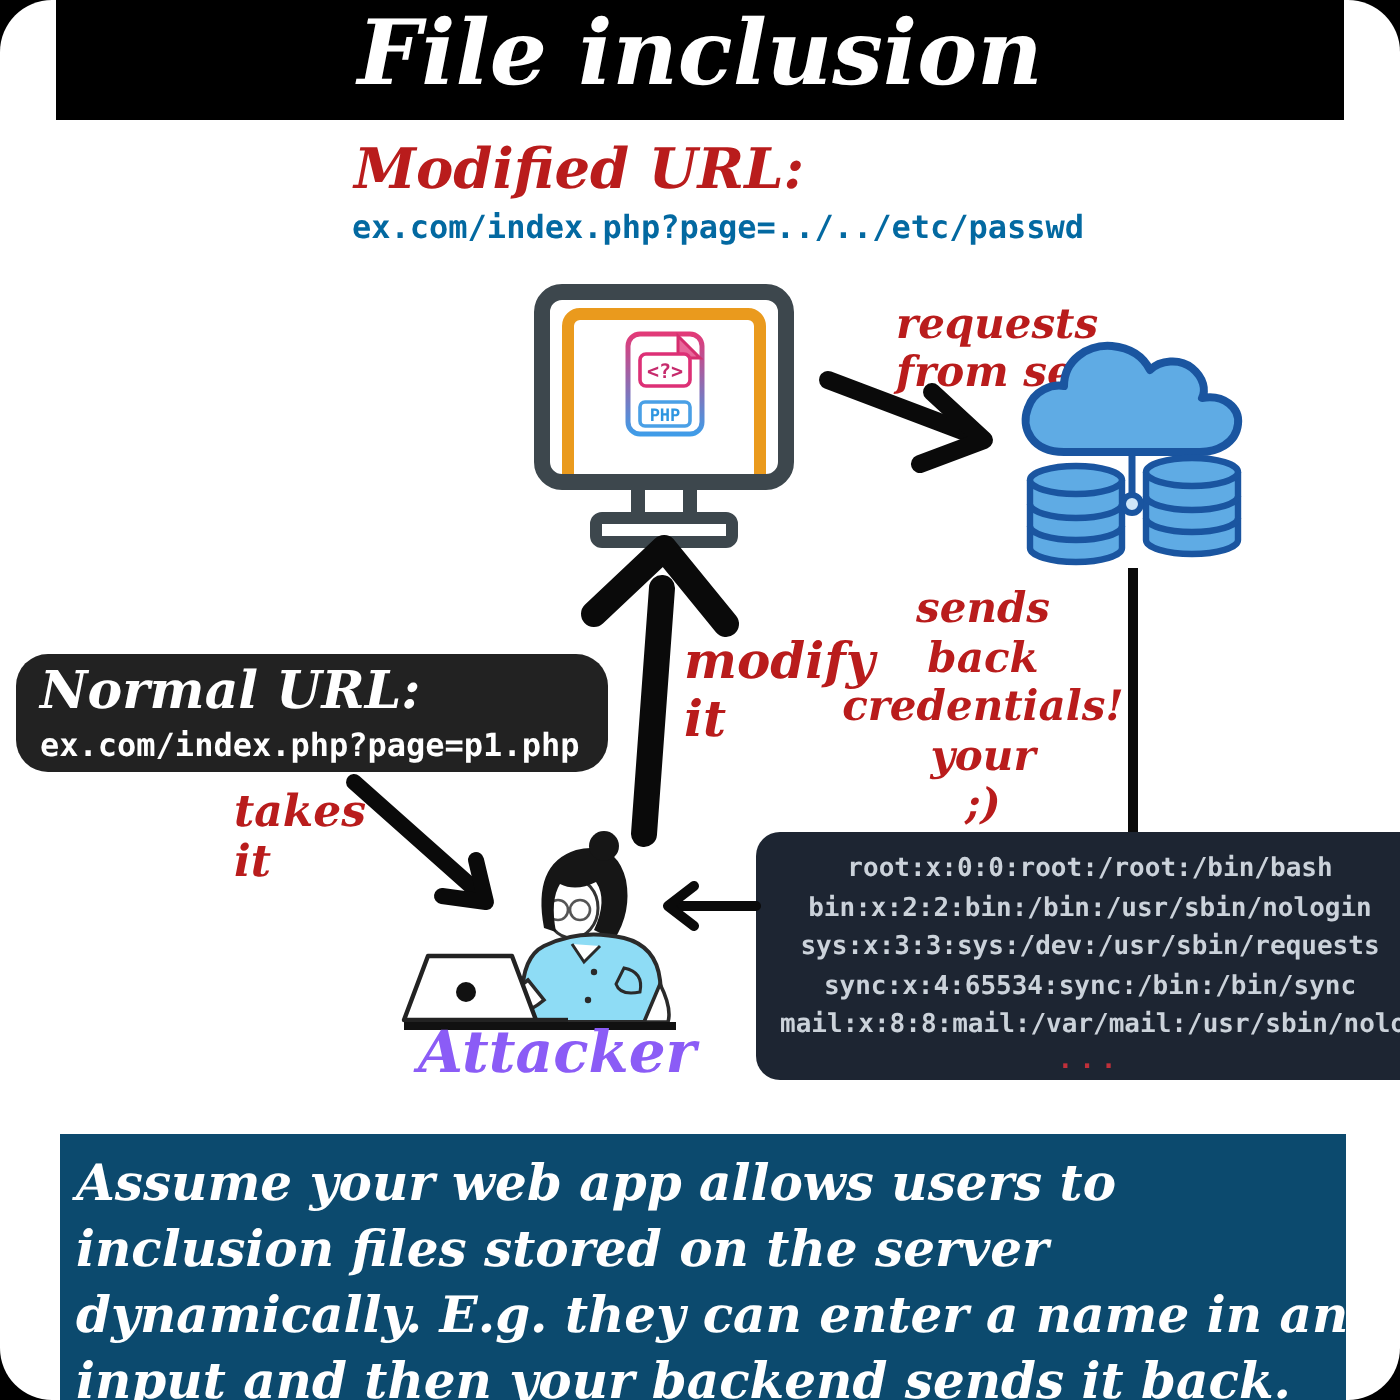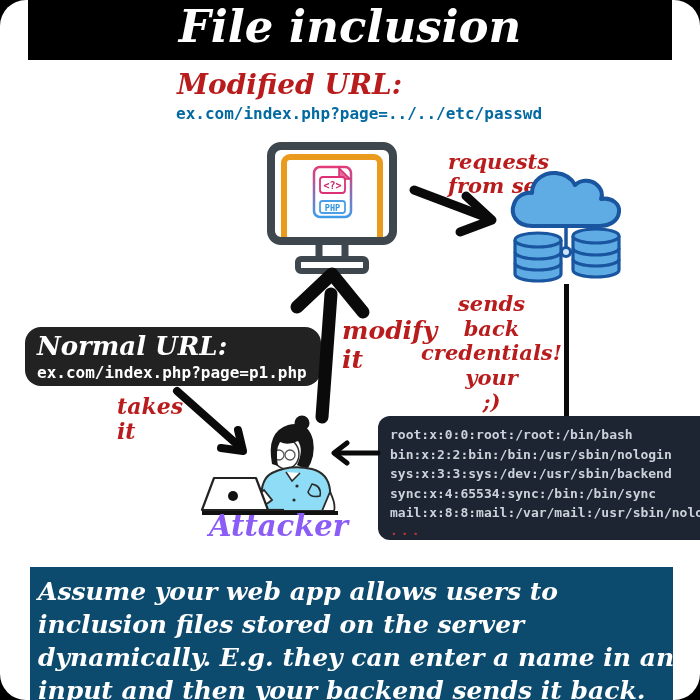--- a/index.html
+++ b/index.html
@@ -15,30 +15,30 @@
 
   .modurl-label{left:177px;top:68px;font-size:28px;white-space:nowrap;}
   .modurl-value{left:176px;top:104px;font-size:16px;font-weight:bold;color:#0369a1;white-space:nowrap;}
 
   .requests{left:401px;top:150px;font-size:21px;line-height:24px;white-space:nowrap;margin-left:47px;}
 
   .vline{left:564px;top:284px;width:5px;height:134px;background:#0a0a0a;}
 
   .sendsback{left:420px;top:292px;width:143px;text-align:center;font-size:21px;line-height:24.5px;}
 
-  .normal-box{left:25px;top:327px;width:296px;height:59px;background:#222;border-radius:16px;
+  .normal-box{left:8px;top:327px;width:296px;height:59px;background:#222;border-radius:16px;
               padding:4px 12px;box-sizing:border-box;}
   .normal-box .nlabel{color:#fff;font-size:26px;line-height:30px;font-style:italic;font-weight:bold;white-space:nowrap;}
   .normal-box .nurl{color:#fff;font-size:16px;font-weight:bold;line-height:23px;white-space:nowrap;}
 
   .takes{left:117px;top:394px;font-size:22px;line-height:25px;white-space:nowrap;}
   .modify{left:342px;top:316px;font-size:25px;line-height:29px;white-space:nowrap;}
 
   .terminal{left:378px;top:416px;width:322px;height:124px;background:#1d2532;
-            border-radius:12px 0 0 12px;padding:9px 0 0 12px;box-sizing:border-box;overflow:hidden;}
+            border-radius:12px 0 0 12px;padding:9px 0 0 12px;box-sizing:border-box;overflow:hidden;text-align:center;}
   .terminal .tline{color:#cbd2da;font-size:13px;font-weight:bold;line-height:19.5px;white-space:nowrap;}
   .terminal .tellipsis{color:#c0303a;font-size:13px;font-weight:bold;letter-spacing:3px;line-height:16px;}
 
   .attacker-label{left:209px;top:509px;font-size:29px;color:#8b5cf6;white-space:nowrap;}
 
   .footer-banner{left:30px;top:567px;width:643px;height:159px;background:#0c4a6e;
                  padding:8px 0 0 8px;box-sizing:border-box;}
   .footer-banner .fline{color:#fff;font-size:25px;line-height:33px;font-style:italic;font-weight:bold;white-space:nowrap;}
 
   svg{display:block;}
@@ -138,21 +138,21 @@
   </svg>
 
   <div class="abs hand modify">
     <div>modify</div>
     <div>it</div>
   </div>
 
   <div class="abs terminal mono">
     <div class="tline">root:x:0:0:root:/root:/bin/bash</div>
     <div class="tline">bin:x:2:2:bin:/bin:/usr/sbin/nologin</div>
-    <div class="tline">sys:x:3:3:sys:/dev:/usr/sbin/backend</div>
+    <div class="tline">sys:x:3:3:sys:/dev:/usr/sbin/requests</div>
     <div class="tline">sync:x:4:65534:sync:/bin:/bin/sync</div>
     <div class="tline">mail:x:8:8:mail:/var/mail:/usr/sbin/nologin</div>
     <div class="tellipsis">...</div>
   </div>
 
   <svg class="abs" style="left:328px;top:440px;" width="55" height="26" viewBox="0 0 55 26">
     <line x1="50" y1="13" x2="7" y2="13" stroke="#0a0a0a" stroke-width="5" stroke-linecap="round"></line>
     <polyline points="19,3 6,13 19,23" fill="none" stroke="#0a0a0a" stroke-width="5" stroke-linecap="round" stroke-linejoin="round"></polyline>
   </svg>
 

